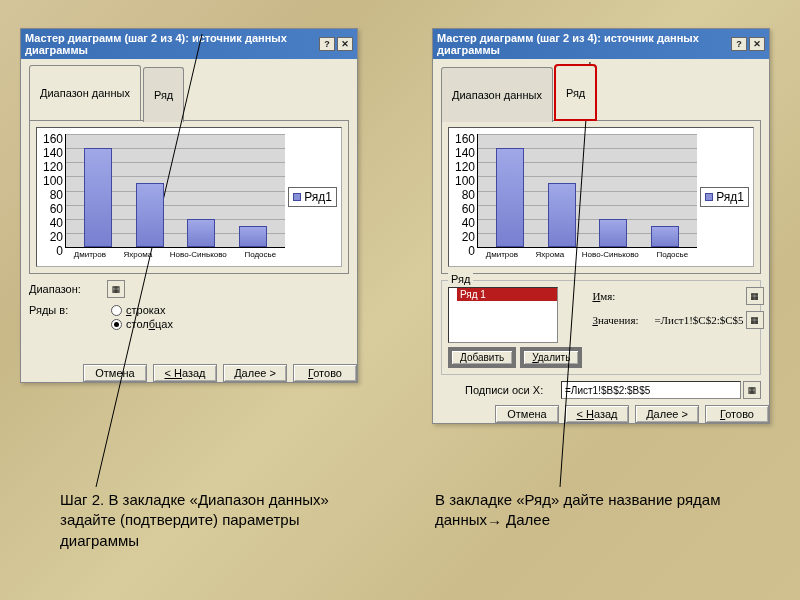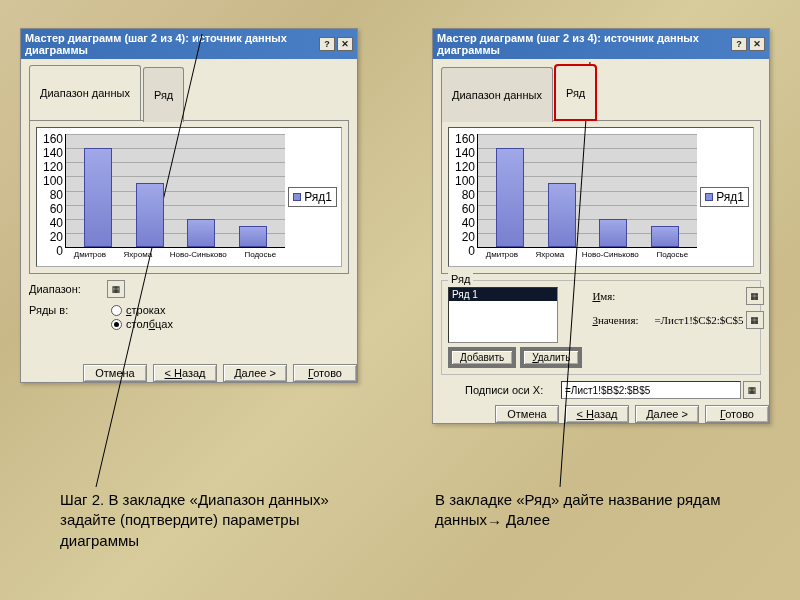--- a/index.html
+++ b/index.html
@@ -183,21 +183,21 @@
   .listbox {
     width: 110px; height: 56px;
     border: 1px inset #888;
     background:#fff;
     font-size:10px;
     overflow:hidden;
   }
   .listbox-item {
     padding:1px 3px;
   }
-  .listbox-item.sel { background:#0f172a; color:#fff;}
+  .listbox-item.sel { background:#b91c1c; color:#fff;margin-left:8px;}
   .btn {
     border: 1px solid #888;
     background: #ece9d8;
     box-shadow: inset 1px 1px 0 #fff, inset -1px -1px 0 #aaa;
     padding: 2px 10px;
     font-size: 11px;
     min-width: 64px;
     text-align: center;
   }
   .btn-row {

